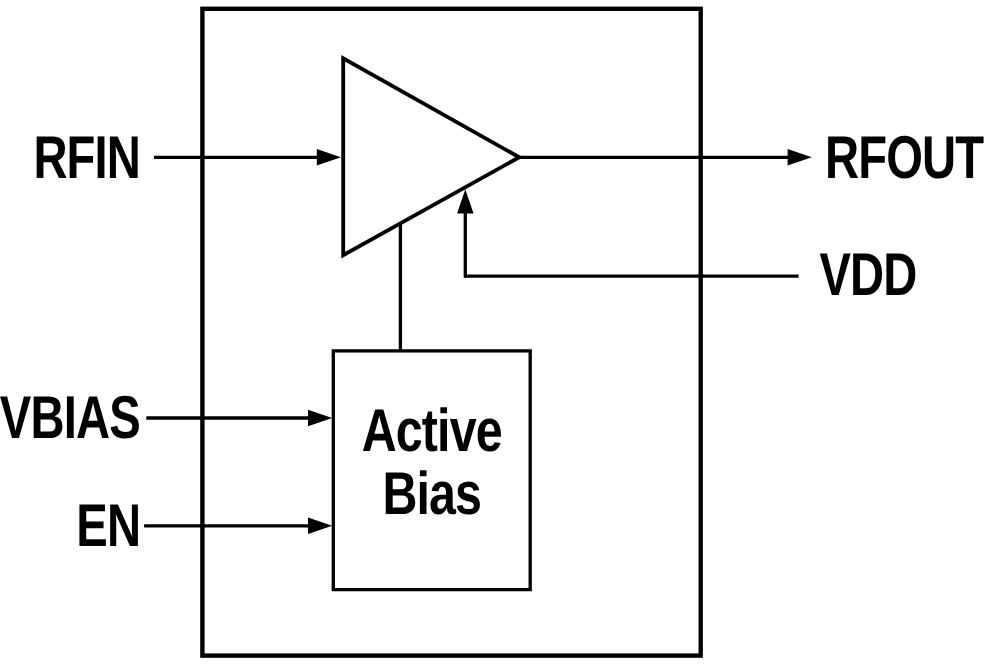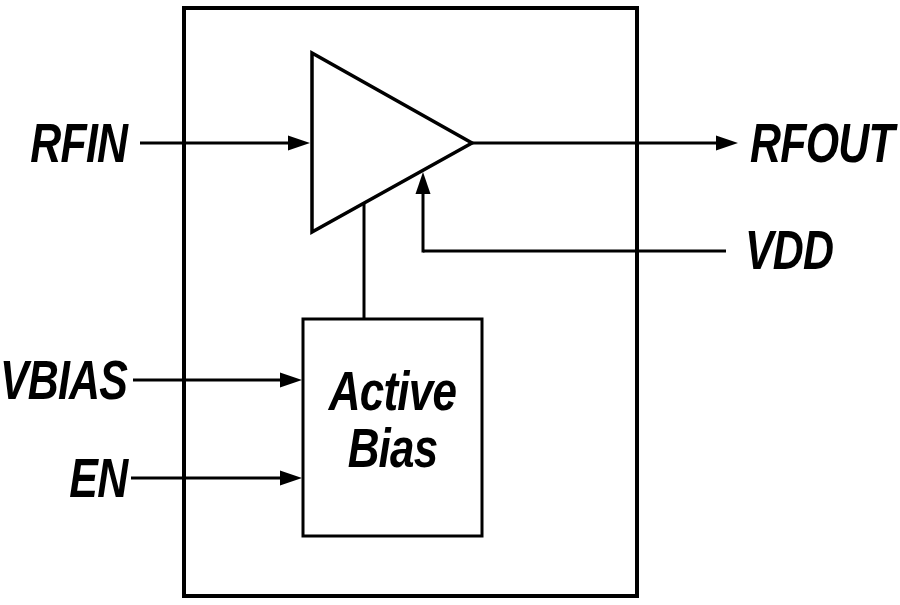--- a/index.html
+++ b/index.html
@@ -7,21 +7,20 @@
     padding: 0;
     background: #ffffff;
   }
   .stage {
     position: relative;
     width: 900px;
     height: 605px;
     background: #ffffff;
     overflow: hidden;
     font-family: "Liberation Sans", sans-serif;
-    font-style: italic;
   }
   .stage svg {
     position: absolute;
     inset: 0;
   }
   .label {
     position: absolute;
     font-family: "Liberation Sans", sans-serif;
     font-weight: 700;
     font-size: 55px;

